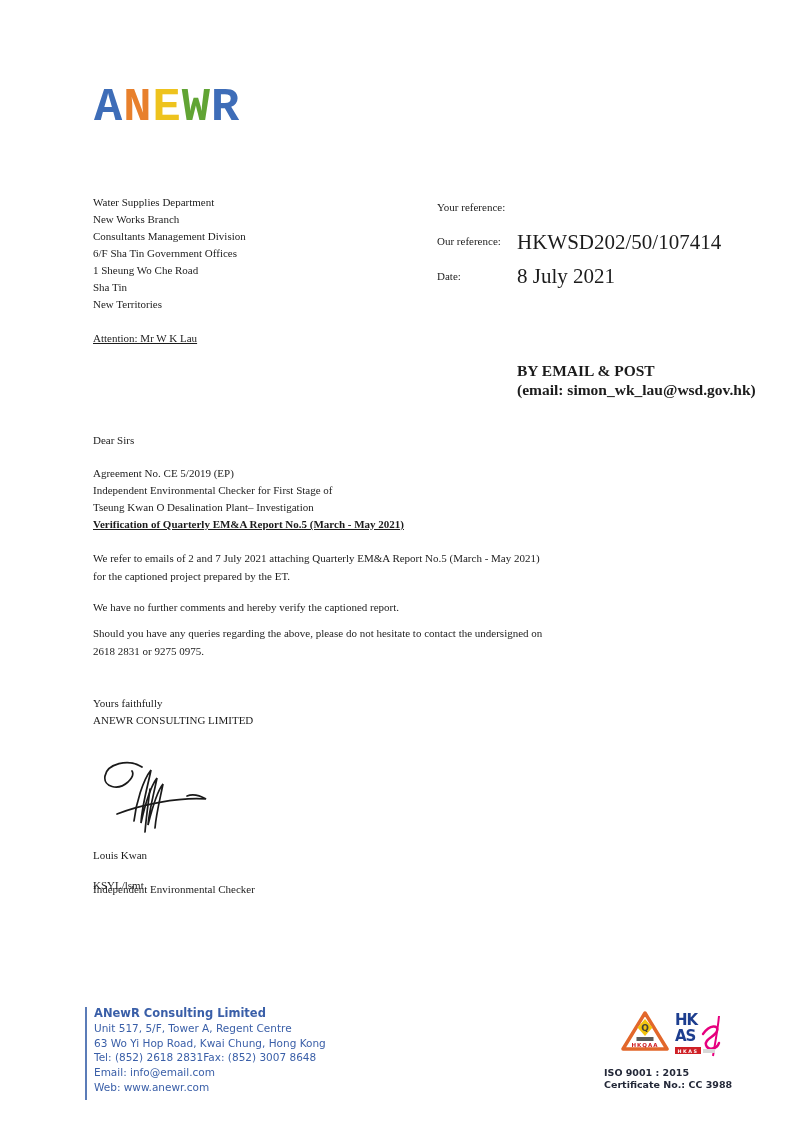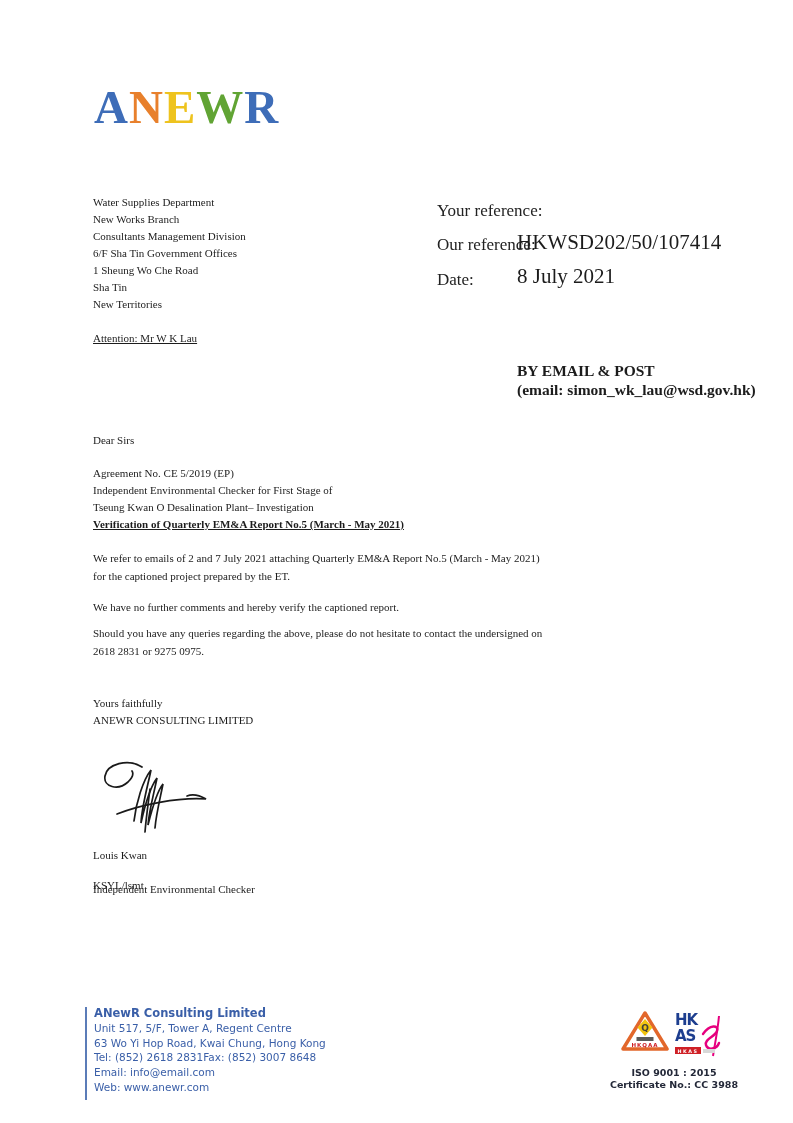--- a/index.html
+++ b/index.html
@@ -7,29 +7,29 @@
   .page {
     position:relative; width:793px; height:1123px; margin:0 auto;
     background:#ffffff; overflow:hidden;
     font-family:"Liberation Serif", serif; color:#1c1c1c;
   }
   .abs { position:absolute; }
   .preline { white-space:pre-line; }
 
   .logo {
     left:94px; top:84px;
-    font-family:Liberation Serif, serif; font-weight:700;
+    font-family:Liberation Mono, monospace; font-weight:700;
     font-size:47px; line-height:1; letter-spacing:1px;
   }
 
   .body-text { font-size:11px; line-height:17px; }
   .recipient { left:93px; top:194px; }
   .attention { left:93px; top:330px; text-decoration:underline; }
 
-  .ref-label { font-size:17px; color:#222; }
+  .ref-label { font-size:11px; color:#222; }
   .ref-value { font-size:21px; }
   .your-ref-label { left:437px; top:201px; }
   .our-ref-label  { left:437px; top:235px; }
   .our-ref-value  { left:517px; top:230px; }
   .date-label     { left:437px; top:270px; }
   .date-value     { left:517px; top:264px; }
 
   .delivery { left:517px; top:361px; font-weight:700; font-size:15.5px; line-height:19px; }
 
   .salutation { left:93px; top:432px; }
@@ -51,21 +51,21 @@
     left:94px; top:1006px; width:380px;
     font-family:"DejaVu Sans", sans-serif; font-size:10.5px; line-height:14.8px;
     color:#3a5fa8;
   }
   .footer .company { font-weight:700; font-size:11.5px; }
   .footer .telfax { display:flex; }
 
   .certs { left:604px; top:1010px; width:140px; font-family:"DejaVu Sans", sans-serif; }
   .cert-logos { display:flex; align-items:flex-start; gap:4px; justify-content:center; }
   .iso-text {
-    margin-top:5px; text-align:center; font-size:9.5px; font-weight:700;
+    margin-top:5px; font-size:9.5px; font-weight:700;
     color:#232838; line-height:12px; white-space:pre-line;
   }
 </style>
 </head>
 <body>
 
 <div class="page">
 
   <div class="abs logo">
     <span style="color: rgb(62, 109, 184);">A</span><span style="color: rgb(232, 128, 44);">N</span><span style="color: rgb(238, 195, 30);">E</span><span style="color: rgb(97, 164, 52);">W</span><span style="color: rgb(62, 109, 184);">R</span>

